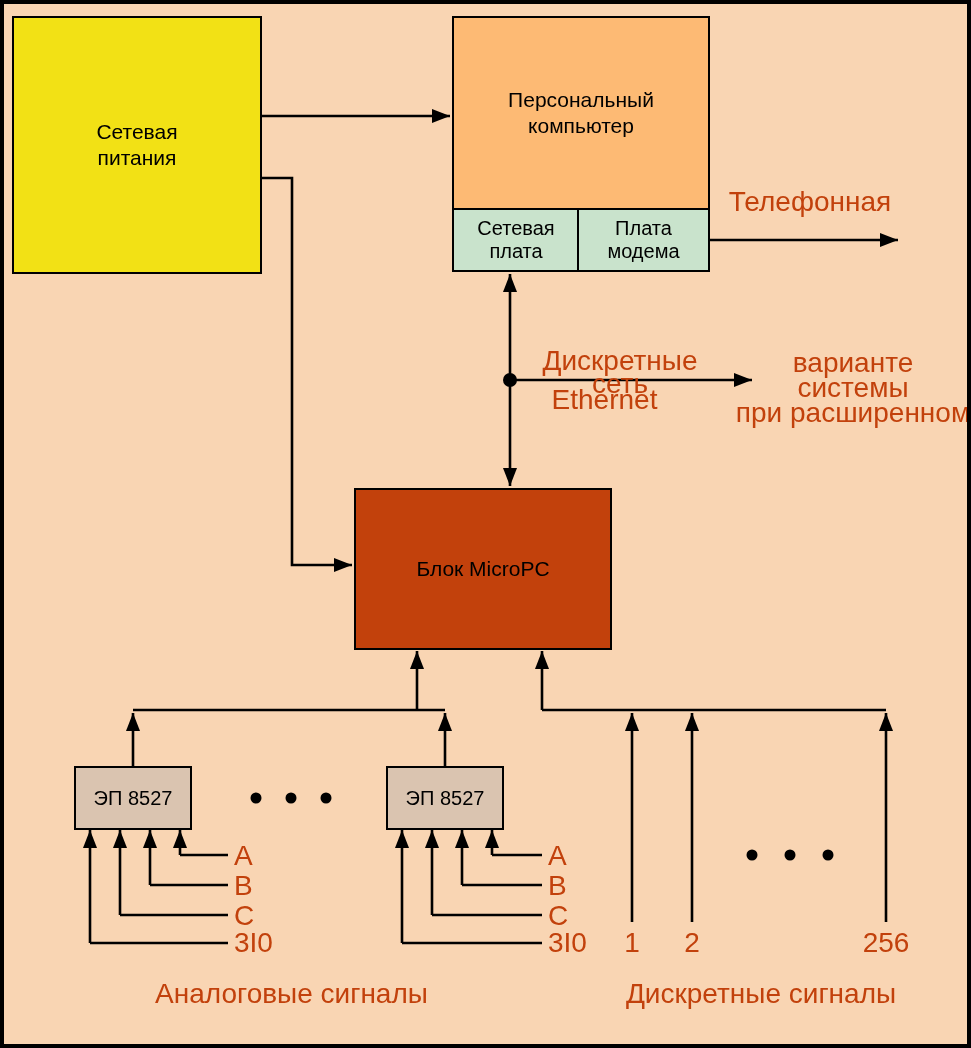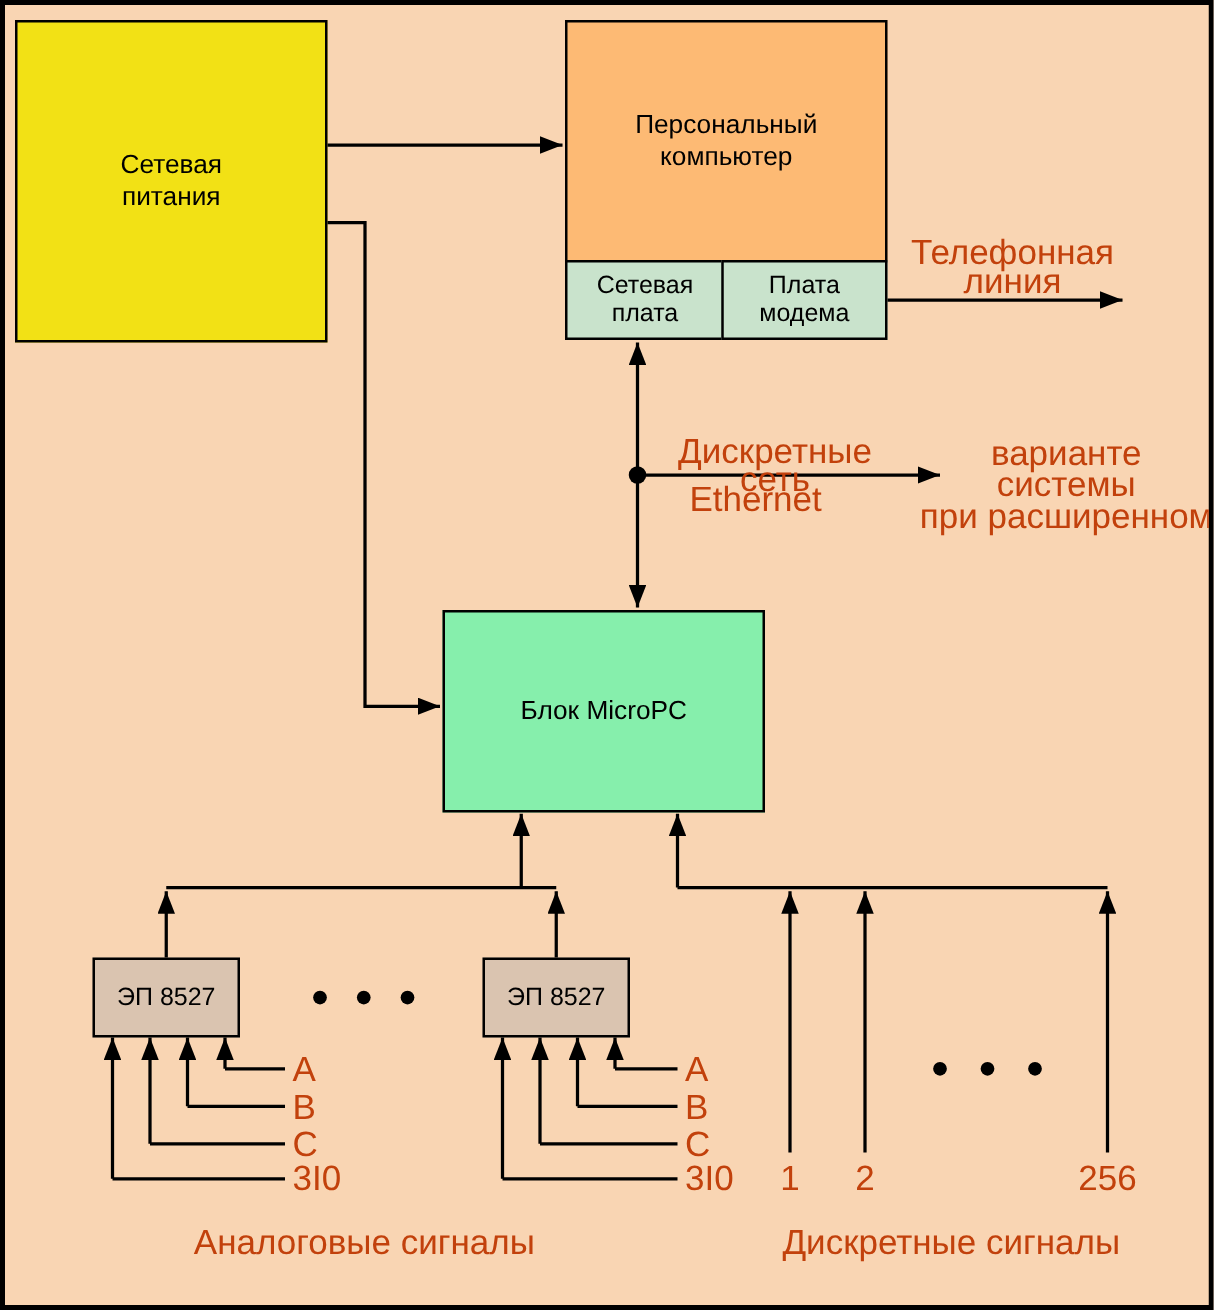--- a/index.html
+++ b/index.html
@@ -37,21 +37,21 @@
   <div class="box small" style="left:448px; top:204px; width:128px; height:64px; background:#C9E3CC;">
     <span>Сетевая</span>
     <span>плата</span>
   </div>
 
   <div class="box small" style="left:573px; top:204px; width:133px; height:64px; background:#C9E3CC;">
     <span>Плата</span>
     <span>модема</span>
   </div>
 
-  <div class="box" style="left:350px; top:484px; width:258px; height:162px; background:#86efac;">
+  <div class="box" style="left:350px; top:484px; width:258px; height:162px; background:#c2410c;">
     <span>Блок MicroPC</span>
   </div>
 
   <div class="box small" style="left:70px; top:762px; width:118px; height:64px; background:#DAC4B0;">
     <span>ЭП 8527</span>
   </div>
 
   <div class="box small" style="left:382px; top:762px; width:118px; height:64px; background:#DAC4B0;">
     <span>ЭП 8527</span>
   </div>
@@ -123,21 +123,20 @@
       <g>
         <circle cx="748" cy="851" r="5.5"></circle>
           <circle cx="786" cy="851" r="5.5"></circle>
           <circle cx="824" cy="851" r="5.5"></circle>
       </g>
     </g>
   </svg>
 
   <div class="lbl ctr" style="left:708px; top:186px; width:196px;">
     <div>Телефонная</div>
-    <div>линия</div>
   </div>
 
   <div class="lbl ctr" style="left:518px; top:345px; width:196px;">Дискретные сеть</div>
 
   <div class="lbl ctr" style="left:518px; top:384px; width:165px;">Ethernet</div>
 
   <div class="lbl ctr" style="left:731px; top:346px; width:236px; line-height:25px;">
     <div>варианте системы</div>
     <div>при расширенном</div>
   </div>

